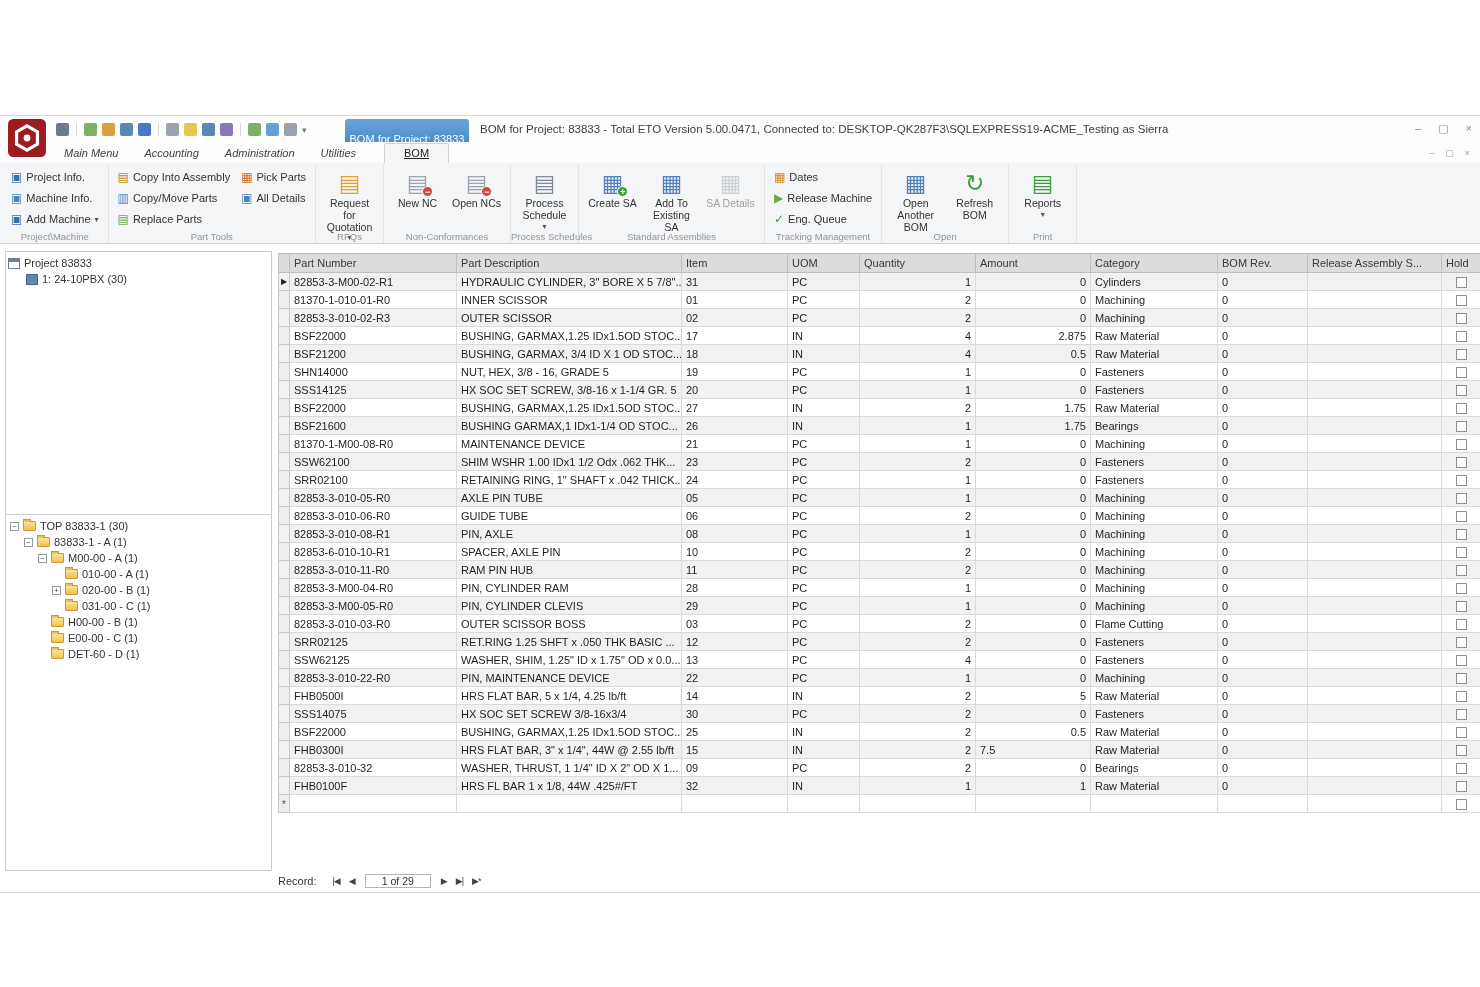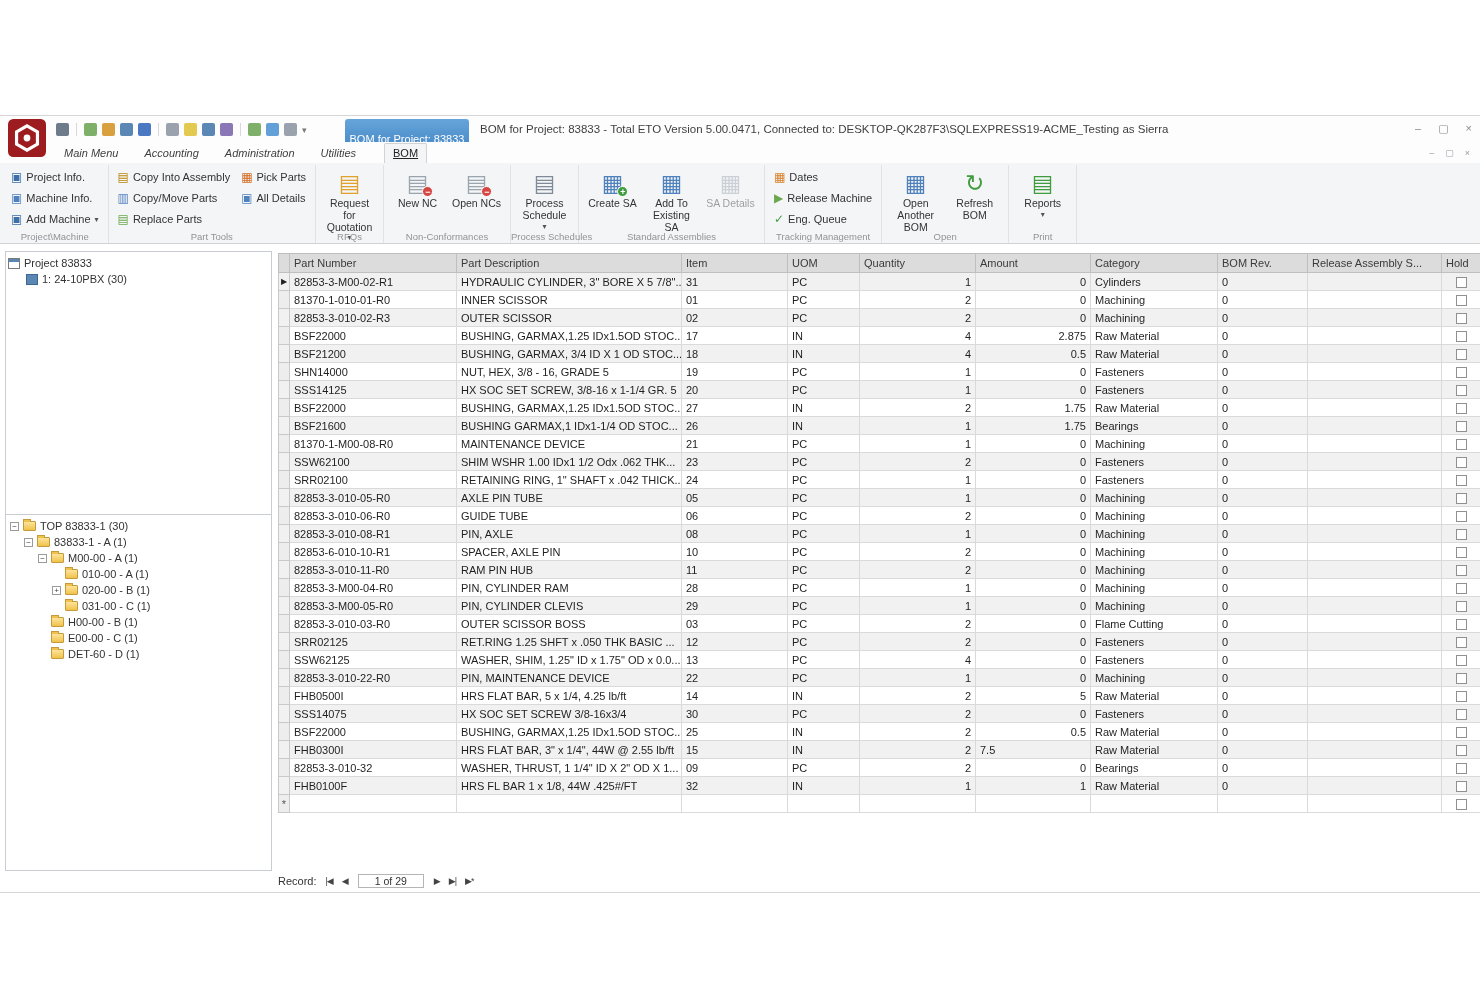--- a/index.html
+++ b/index.html
@@ -24,21 +24,21 @@
     display:flex; align-items:center; justify-content:center; white-space:nowrap; overflow:hidden;
     border-radius:3px 3px 0 0; }
   .apptitle { position:absolute; left:480px; top:7px; font-size:11.5px; color:#3f3f3f; white-space:nowrap; }
   .wctrl { position:absolute; right:8px; top:5px; display:flex; gap:17px; color:#8a8a8a; font-size:11px; }
   .wbtn { cursor:default; line-height:14px; }
 
   
   .menubar { position:absolute; top:26px; left:0; right:0; height:21px; display:flex; align-items:flex-end; background:#fdfdfd; }
   .mitems { display:flex; gap:26px; margin-left:64px; padding-bottom:4px; font-size:11px; color:#3f3f3f; }
   .mitem { white-space:nowrap;font-style:italic; }
-  .ribbontab { margin-left:28px; padding:3px 8px 4px; font-size:11px; color:#222;
+  .ribbontab { margin-left:28px; padding:3px 19px 4px; font-size:11px; color:#222;
     background:#f4f5f6; border:1px solid #d2d2d2; border-bottom:none; border-radius:2px 2px 0 0;text-decoration:underline; }
   .mdictrl { position:absolute; right:10px; bottom:3px; display:flex; gap:11px; color:#98a0a8; font-size:9px; }
 
   
   .ribbon { position:absolute; top:47px; left:0; right:0; height:81px; background:#f4f5f6;
     border-bottom:1px solid #d2d2d2; display:flex; align-items:stretch; padding:2px 0 0 2px; }
   .rgroup { position:relative; padding:2px 5px 14px; border-right:1px solid #e0e2e4; display:flex; }
   .rbody { display:flex; gap:3px; }
   .rlabel { position:absolute; bottom:1px; left:0; right:0; text-align:center; font-size:9.5px; color:#8f9498; white-space:nowrap; }
   .rcol-small { display:flex; flex-direction:column; gap:1px; }
@@ -81,21 +81,21 @@
   tr.odd td { background:#f1f1f1; }
   td.sel { background:#ededed; border-color:#c8c8c8; text-align:center; padding:0; font-size:8px; color:#222; }
   tr.append td.sel { font-size:11px; color:#555; }
   .cbox { display:inline-block; width:11px; height:11px; border:1px solid #909090; background:#fff; vertical-align:middle; }
   td.ck { text-align:center; }
 
   
   .recbar { position:absolute; left:278px; top:630px; display:flex; align-items:center; gap:3px; font-size:11px; color:#333; }
   .recbtn { font-size:9px; color:#444; padding:0 3px; letter-spacing:-1px; }
   .recbox { border:1px solid #b5b5b5; background:#fff; padding:0 16px; height:14px; line-height:13px; font-size:10.5px; margin:0 4px; }
-  .reclabel { margin-right:3px; }
+  .reclabel { margin-right:10px; }
 </style>
 </head>
 <body>
 
 <div id="app">
 
   <div class="titlebar">
     <div class="logo">
       <svg width="38" height="38" viewBox="0 0 36 36">
         <rect width="36" height="36" rx="5" fill="#9d1c20"></rect>

